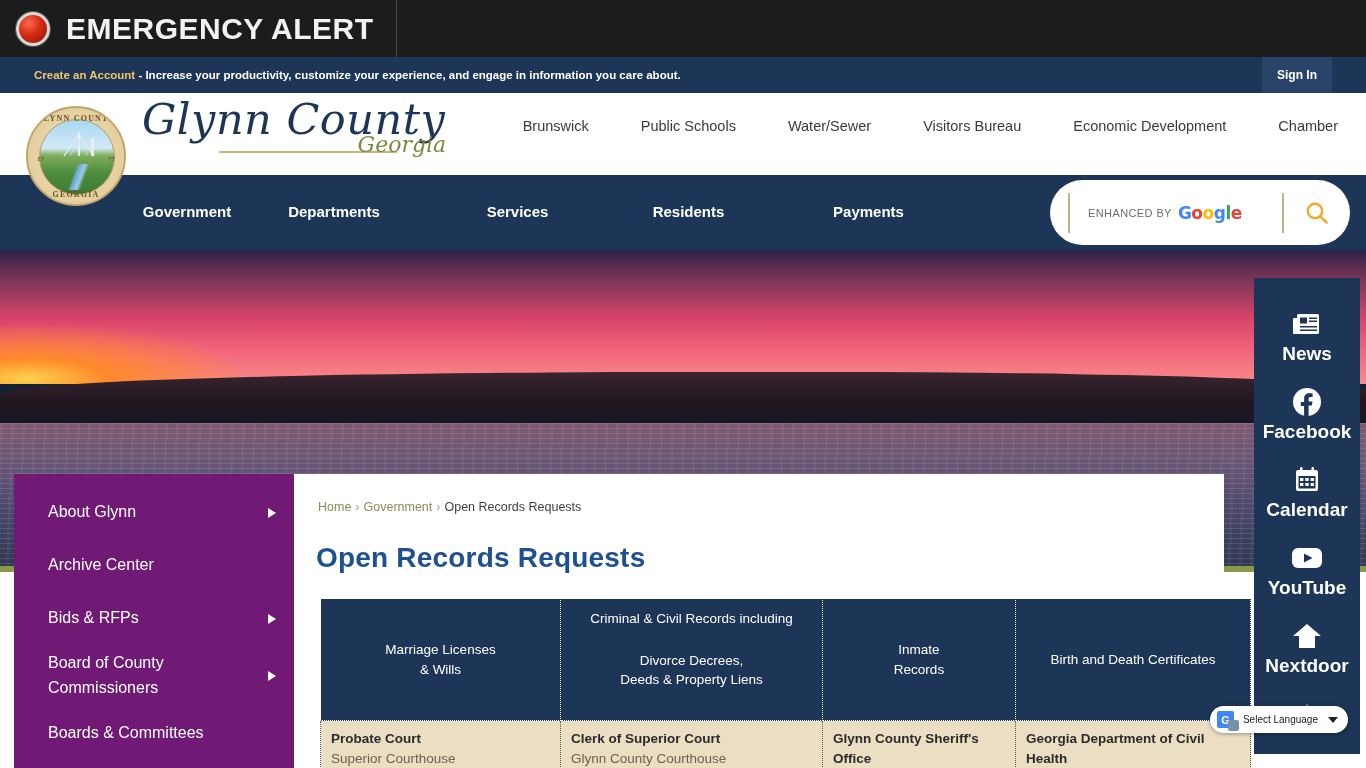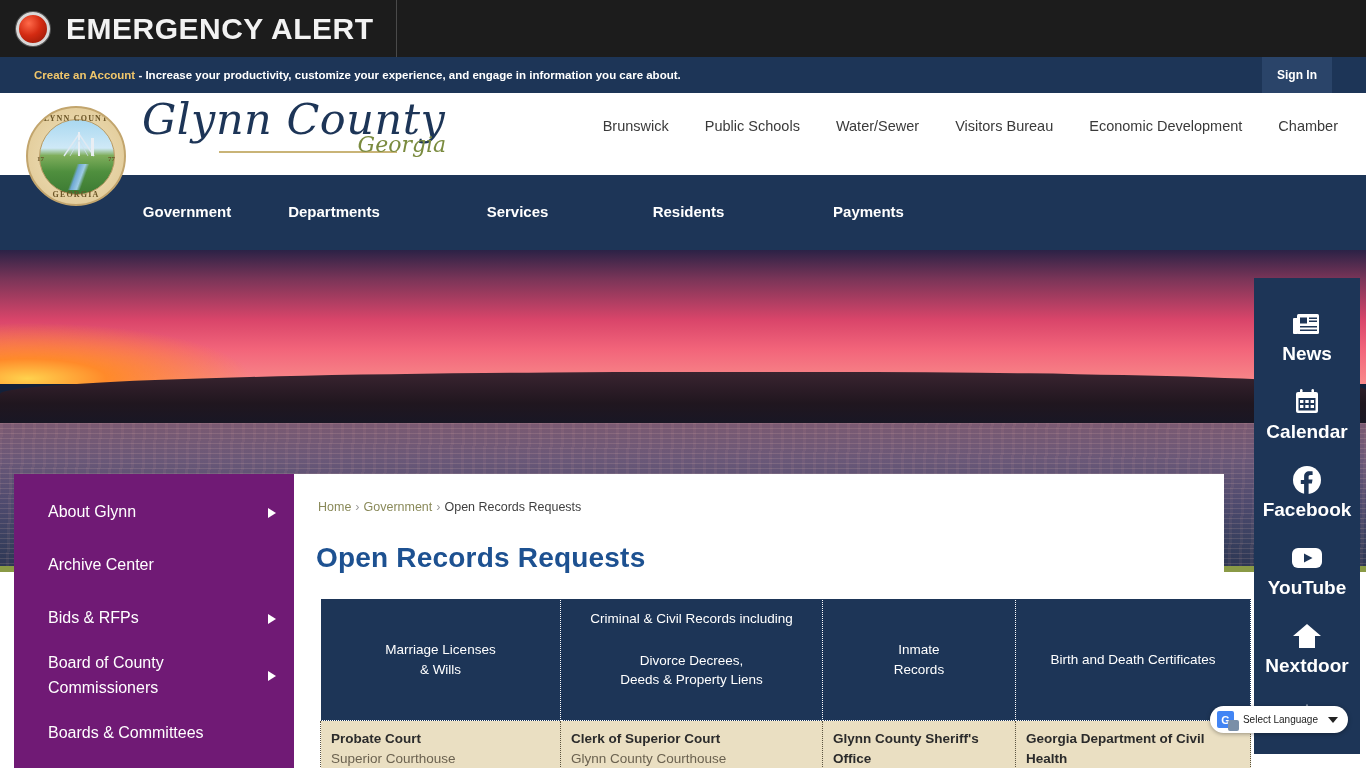--- a/index.html
+++ b/index.html
@@ -100,21 +100,21 @@
     font-family: "DejaVu Serif", "Liberation Serif", serif;
     font-style: italic; font-size: 22px; color: #7a8b3f;
   }
   .wm-rule {
     position: absolute; left: 77px; top: 53px; width: 178px; height: 2px;
     background: #c9b477;
   }
 
   .toplinks {
     position: absolute; right: 28px; top: 118px;
-    display: flex; gap: 36px; align-items: center;
+    display: flex; gap: 52px; align-items: center;
   }
   .toplinks a { font-size: 14.5px; color: #3a3a3a; text-decoration: none; white-space: nowrap; }
 
   
   .navstrip {
     position: absolute; left: 0; top: 175px; width: 1366px; height: 75px;
     background: #1d3557;
   }
   .navlinks {
     position: absolute; left: 140px; top: 203px;
@@ -330,20 +330,33 @@
 
   <div class="navstrip"></div>
   <div class="navlinks">
     <a class="nv nv0">Government</a>
     <a class="nv nv1">Departments</a>
     <a class="nv nv2">Services</a>
     <a class="nv nv3">Residents</a>
     <a class="nv nv4">Payments</a>
   </div>
 
+  <div class="searchbox">
+    <div class="search-field">
+      <span class="gse-label">ENHANCED BY</span>
+      <span class="gse-g"><b>G</b><b>o</b><b>o</b><b>g</b><b>l</b><b>e</b></span>
+    </div>
+    <div class="search-sep"></div>
+    <div class="search-btn">
+      <svg width="26" height="26" viewBox="0 0 26 26">
+        <circle cx="11" cy="11" r="7.2" stroke="#f0a92a" stroke-width="2.4" fill="none"></circle>
+        <line x1="16.3" y1="16.3" x2="22.5" y2="22.5" stroke="#f0a92a" stroke-width="2.6" stroke-linecap="round"></line>
+      </svg>
+    </div>
+  </div>
 
   <div class="hero">
     <div class="hero-sky"></div>
     <div class="hero-land"></div>
     <div class="hero-water"></div>
     <div class="hero-shimmer"></div>
     <svg class="boat" viewBox="0 0 170 180">
       <line x1="96" y1="10" x2="96" y2="120" stroke="#0d1526" stroke-width="2.2"></line>
       <line x1="131" y1="6" x2="124" y2="118" stroke="#0d1526" stroke-width="1.6"></line>
       <line x1="96" y1="12" x2="62" y2="120" stroke="#1a2436" stroke-width="1"></line>
@@ -447,50 +460,50 @@
           <rect x="17" y="9.5" width="8" height="1.5" fill="#1d3557"></rect>
           <rect x="8" y="15" width="17" height="1.5" fill="#1d3557"></rect>
           <rect x="8" y="18.5" width="17" height="1.5" fill="#1d3557"></rect>
         </svg>
       </div>
       <div class="soc-lab">News</div>
     </div>
 
     <div class="soc-item">
       <div class="soc-ico">
+        <svg width="30" height="30" viewBox="0 0 30 30">
+          <circle cx="15" cy="15" r="14" fill="#fff"></circle>
+          <path d="M16.6 29V18.6h3.3l.6-4h-3.9v-2.5c0-1.2.4-2 2-2h2V6.5c-.4-.05-1.7-.17-3.2-.17-3.2 0-5.3 1.9-5.3 5.5v3.1H8.8v4h3.3V29z" fill="#1d3557"></path>
+        </svg>
+      </div>
+      <div class="soc-lab">Facebook</div>
+    </div>
+
+    <div class="soc-item">
+      <div class="soc-ico">
         <svg width="28" height="28" viewBox="0 0 28 28">
           <rect x="7" y="1" width="2.5" height="5" rx="1.2" fill="#fff"></rect>
           <rect x="18.5" y="1" width="2.5" height="5" rx="1.2" fill="#fff"></rect>
           <rect x="3" y="4" width="22" height="21" rx="2" fill="#fff"></rect>
           <rect x="5.5" y="10" width="17" height="12.5" fill="#1d3557"></rect>
           <g fill="#fff">
             <rect x="7" y="12" width="3.4" height="3"></rect>
               <rect x="12.3" y="12" width="3.4" height="3"></rect>
             <rect x="17.6" y="12" width="3.4" height="3"></rect>
             <rect x="7" y="17" width="3.4" height="3"></rect>
               <rect x="12.3" y="17" width="3.4" height="3"></rect>
             <rect x="17.6" y="17" width="3.4" height="3"></rect>
           </g>
         </svg>
       </div>
       <div class="soc-lab">Calendar</div>
     </div>
 
     <div class="soc-item">
       <div class="soc-ico">
-        <svg width="30" height="30" viewBox="0 0 30 30">
-          <circle cx="15" cy="15" r="14" fill="#fff"></circle>
-          <path d="M16.6 29V18.6h3.3l.6-4h-3.9v-2.5c0-1.2.4-2 2-2h2V6.5c-.4-.05-1.7-.17-3.2-.17-3.2 0-5.3 1.9-5.3 5.5v3.1H8.8v4h3.3V29z" fill="#1d3557"></path>
-        </svg>
-      </div>
-      <div class="soc-lab">Facebook</div>
-    </div>
-
-    <div class="soc-item">
-      <div class="soc-ico">
         <svg width="32" height="24" viewBox="0 0 32 24">
           <rect x="1" y="2" width="30" height="20" rx="6" fill="#fff"></rect>
           <path d="M13 7.5 L21.5 12 L13 16.5 Z" fill="#1d3557"></path>
         </svg>
       </div>
       <div class="soc-lab">YouTube</div>
     </div>
 
     <div class="soc-item">
       <div class="soc-ico">

